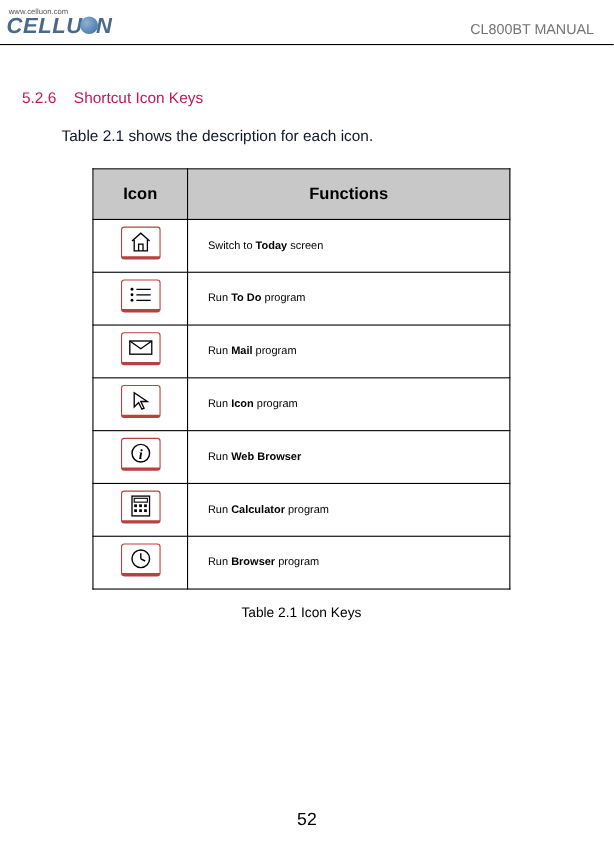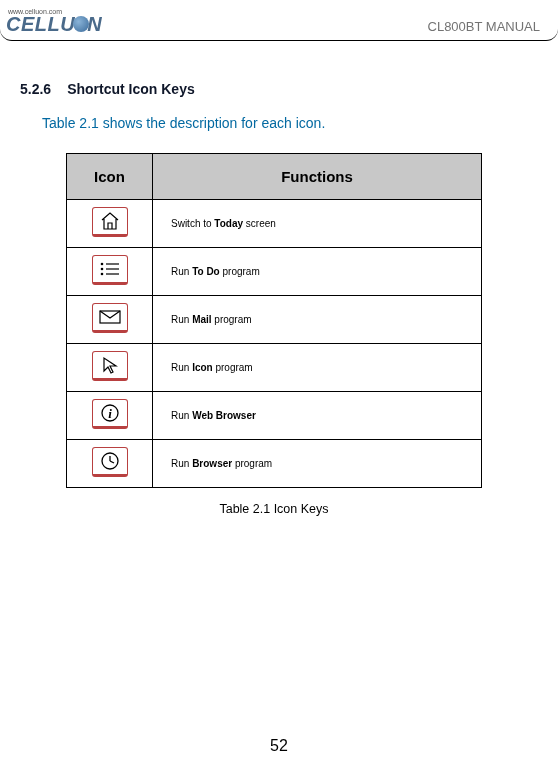--- a/index.html
+++ b/index.html
@@ -10,21 +10,20 @@
       font-family: Arial, sans-serif;
       position: relative;
       padding: 0;
     }
     .header {
       display: flex;
       justify-content: space-between;
       align-items: flex-end;
       padding: 8px 18px 4px 6px;
       border-bottom: 1.5px solid #000;
-      border-radius: 12px;
     }
     .logo {
       display: flex;
       flex-direction: column;
       align-items: flex-start;
     }
     .logo-url {
       font-size: 7px;
       color: #555;
       margin-left: 2px;
@@ -52,37 +51,37 @@
     .doc-title {
       font-size: 13px;
       color: #737373;
       padding-bottom: 2px;
     }
     .content {
       padding: 40px 30px 0 20px;
     }
     .section-heading {
       font-size: 14px;
-      font-weight: bold;
-      color: #0f172a;
+      font-weight: normal;
+      color: #be185d;
       margin-bottom: 18px;
     }
     .section-number {
       display: inline-block;
       margin-right: 16px;
     }
     .intro-text {
       font-size: 14px;
-      color: #0369a1;
-      margin-left: 22px;
+      color: #0f172a;
+      margin-left: 36px;
       margin-bottom: 22px;
     }
     .icon-table {
       border-collapse: collapse;
-      width: 416px;
+      width: 380px;
       margin: 0 auto 14px auto;
     }
     .icon-table th, .icon-table td {
       border: 1px solid #000;
     }
     .icon-table th {
       background: #c8c8c8;
       font-size: 15px;
       font-weight: bold;
       padding: 14px 0;
@@ -213,20 +212,37 @@
                 <circle cx="10" cy="10" r="8" fill="none" stroke="#000" stroke-width="1.3"></circle>
                 <text x="10" y="15" text-anchor="middle" font-size="13" font-style="italic" font-family="serif" font-weight="bold">i</text>
               </svg>
           </span>
         </td>
         <td class="func-cell"><span>Run </span><span class="bold">Web Browser</span><span></span></td>
       </tr>
       <tr>
         <td class="icon-cell">
           <span class="icon-box">
+            <svg width="18" height="20" viewBox="0 0 18 20">
+                <rect x="1" y="1" width="16" height="18" fill="none" stroke="#000" stroke-width="1.2"></rect>
+                <rect x="3" y="3" width="12" height="3.5" fill="none" stroke="#000" stroke-width="1"></rect>
+                <rect x="3" y="8.5" width="2.5" height="2.5" fill="#000"></rect>
+                <rect x="7.5" y="8.5" width="2.5" height="2.5" fill="#000"></rect>
+                <rect x="12" y="8.5" width="2.5" height="2.5" fill="#000"></rect>
+                <rect x="3" y="13" width="2.5" height="2.5" fill="#000"></rect>
+                <rect x="7.5" y="13" width="2.5" height="2.5" fill="#000"></rect>
+                <rect x="12" y="13" width="2.5" height="2.5" fill="#000"></rect>
+              </svg>
+          </span>
+        </td>
+        <td class="func-cell"><span>Run </span><span class="bold">Calculator</span><span> program</span></td>
+      </tr>
+      <tr>
+        <td class="icon-cell">
+          <span class="icon-box">
             <svg width="20" height="20" viewBox="0 0 20 20">
                 <circle cx="10" cy="10" r="8" fill="none" stroke="#000" stroke-width="1.3"></circle>
                 <line x1="10" y1="10" x2="10" y2="5" stroke="#000" stroke-width="1.3"></line>
                 <line x1="10" y1="10" x2="14" y2="12" stroke="#000" stroke-width="1.3"></line>
               </svg>
           </span>
         </td>
         <td class="func-cell"><span>Run </span><span class="bold">Browser</span><span> program</span></td>
       </tr>
     </tbody>

